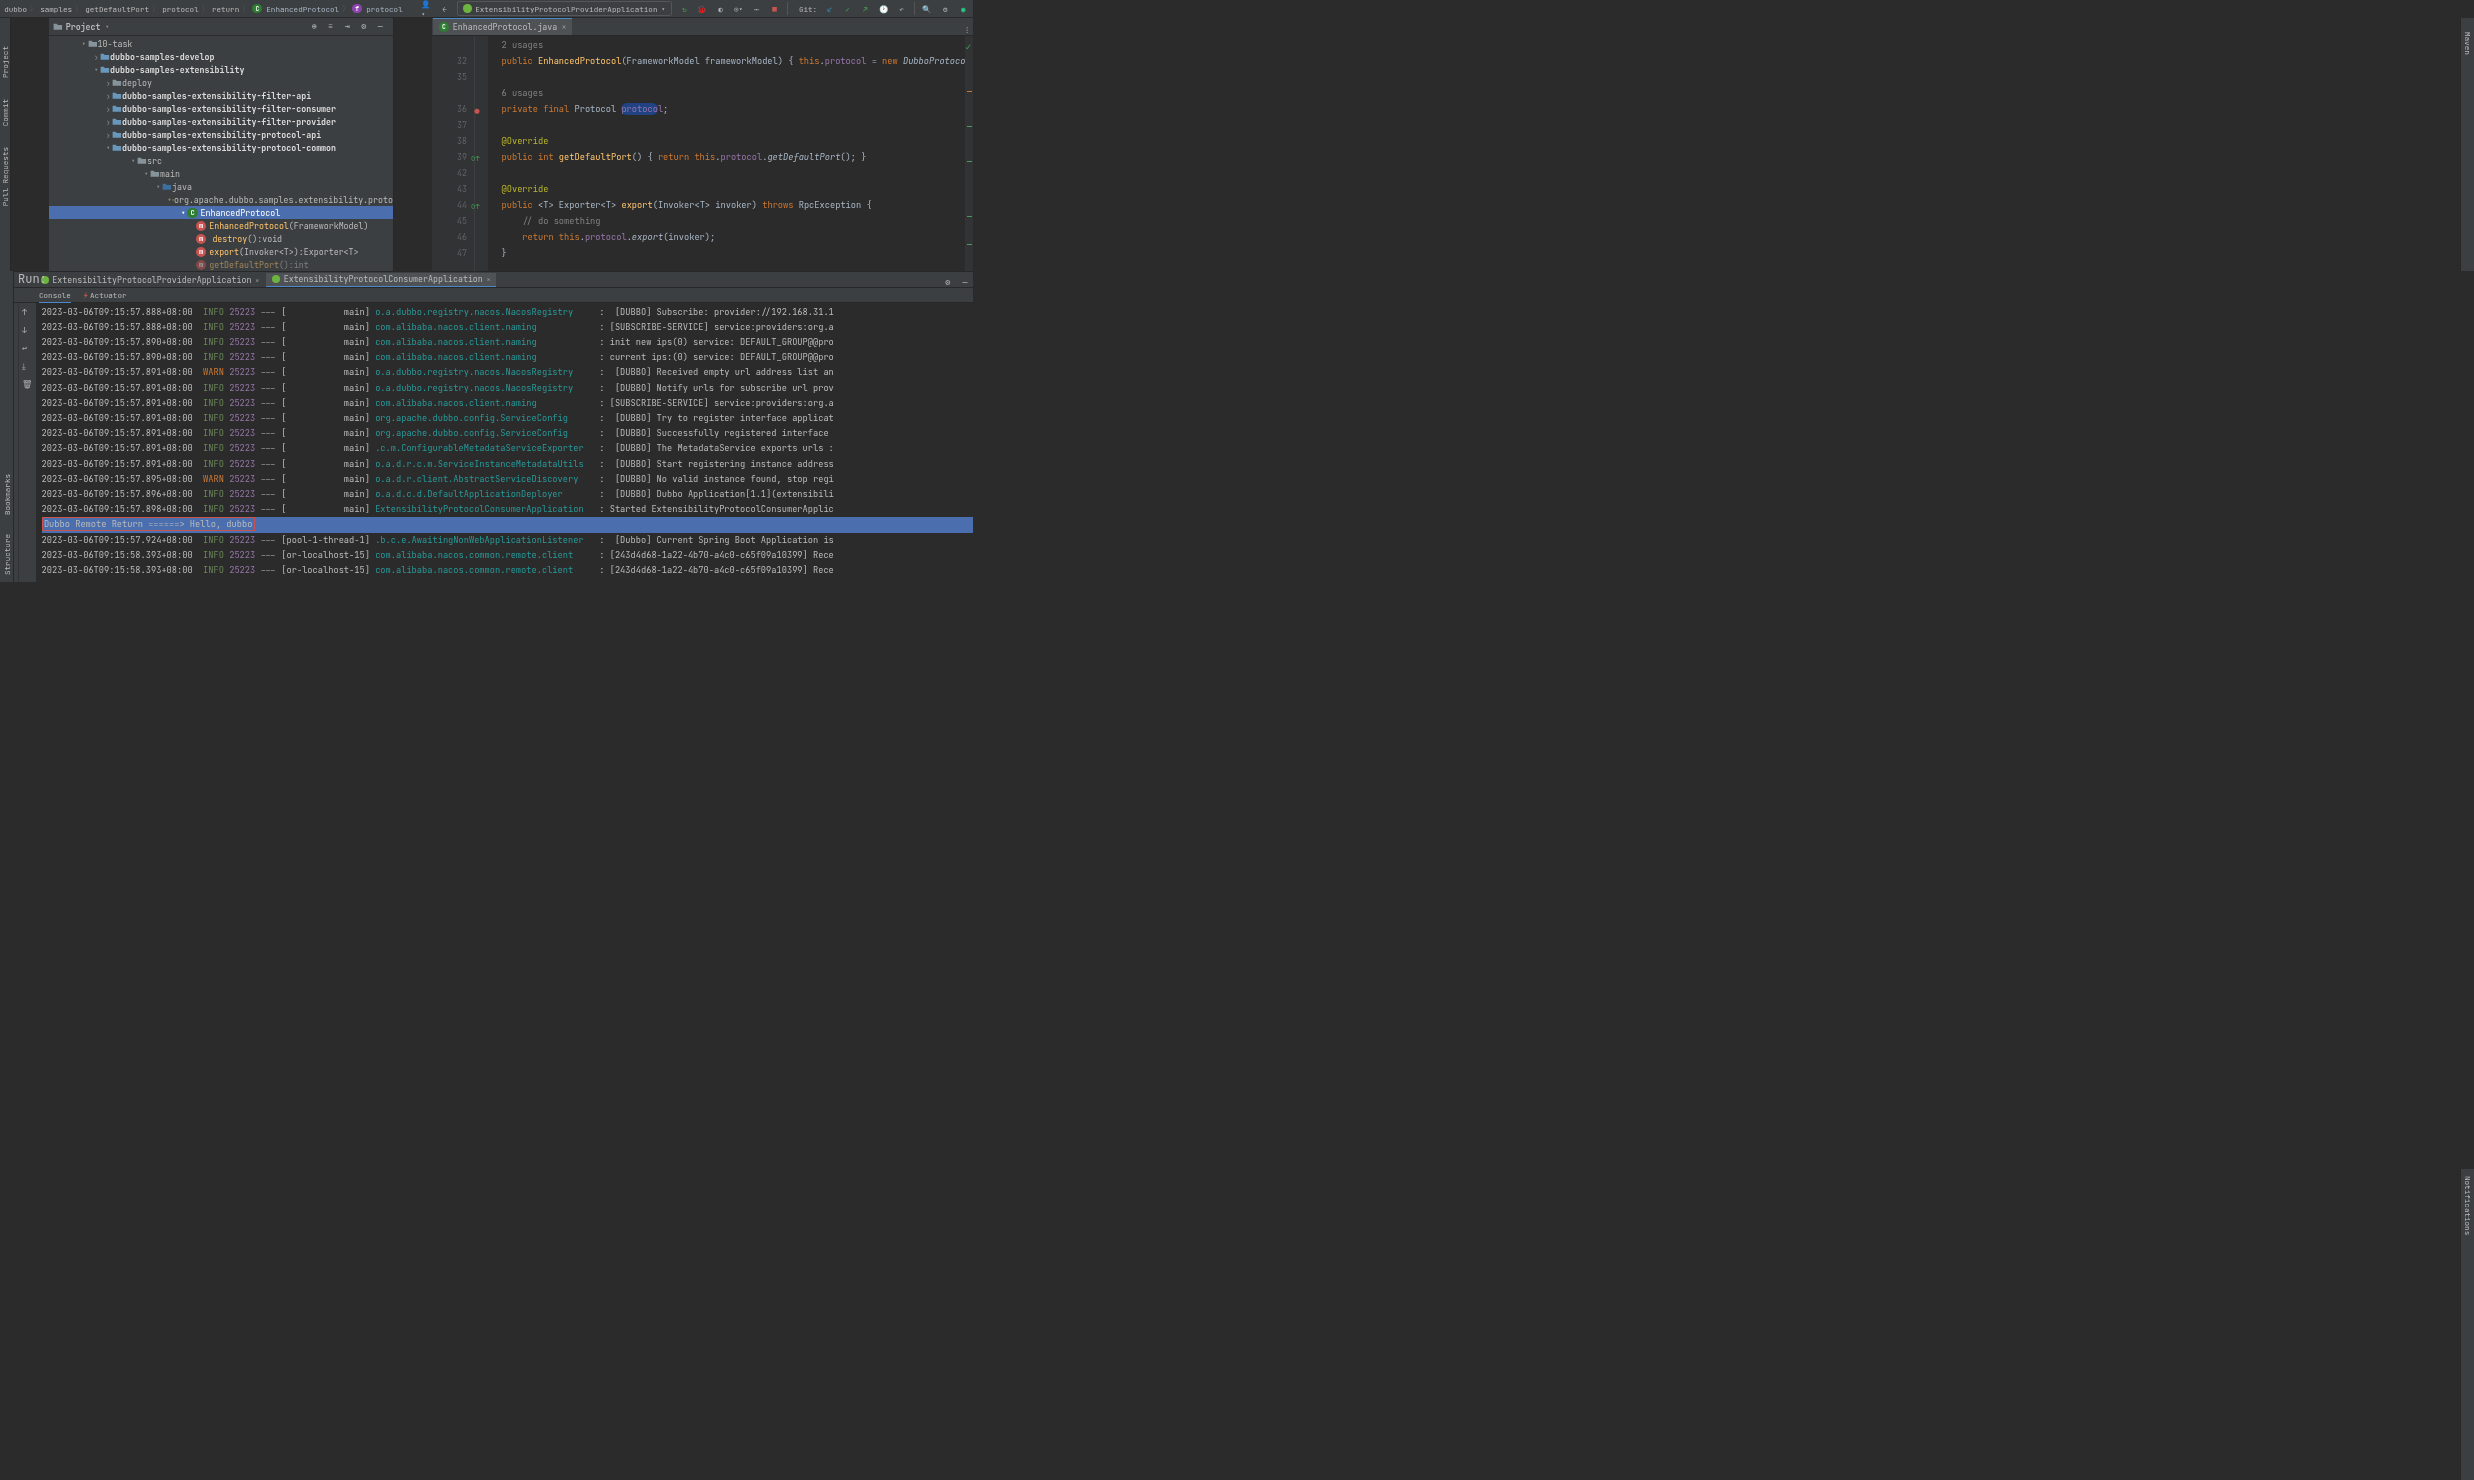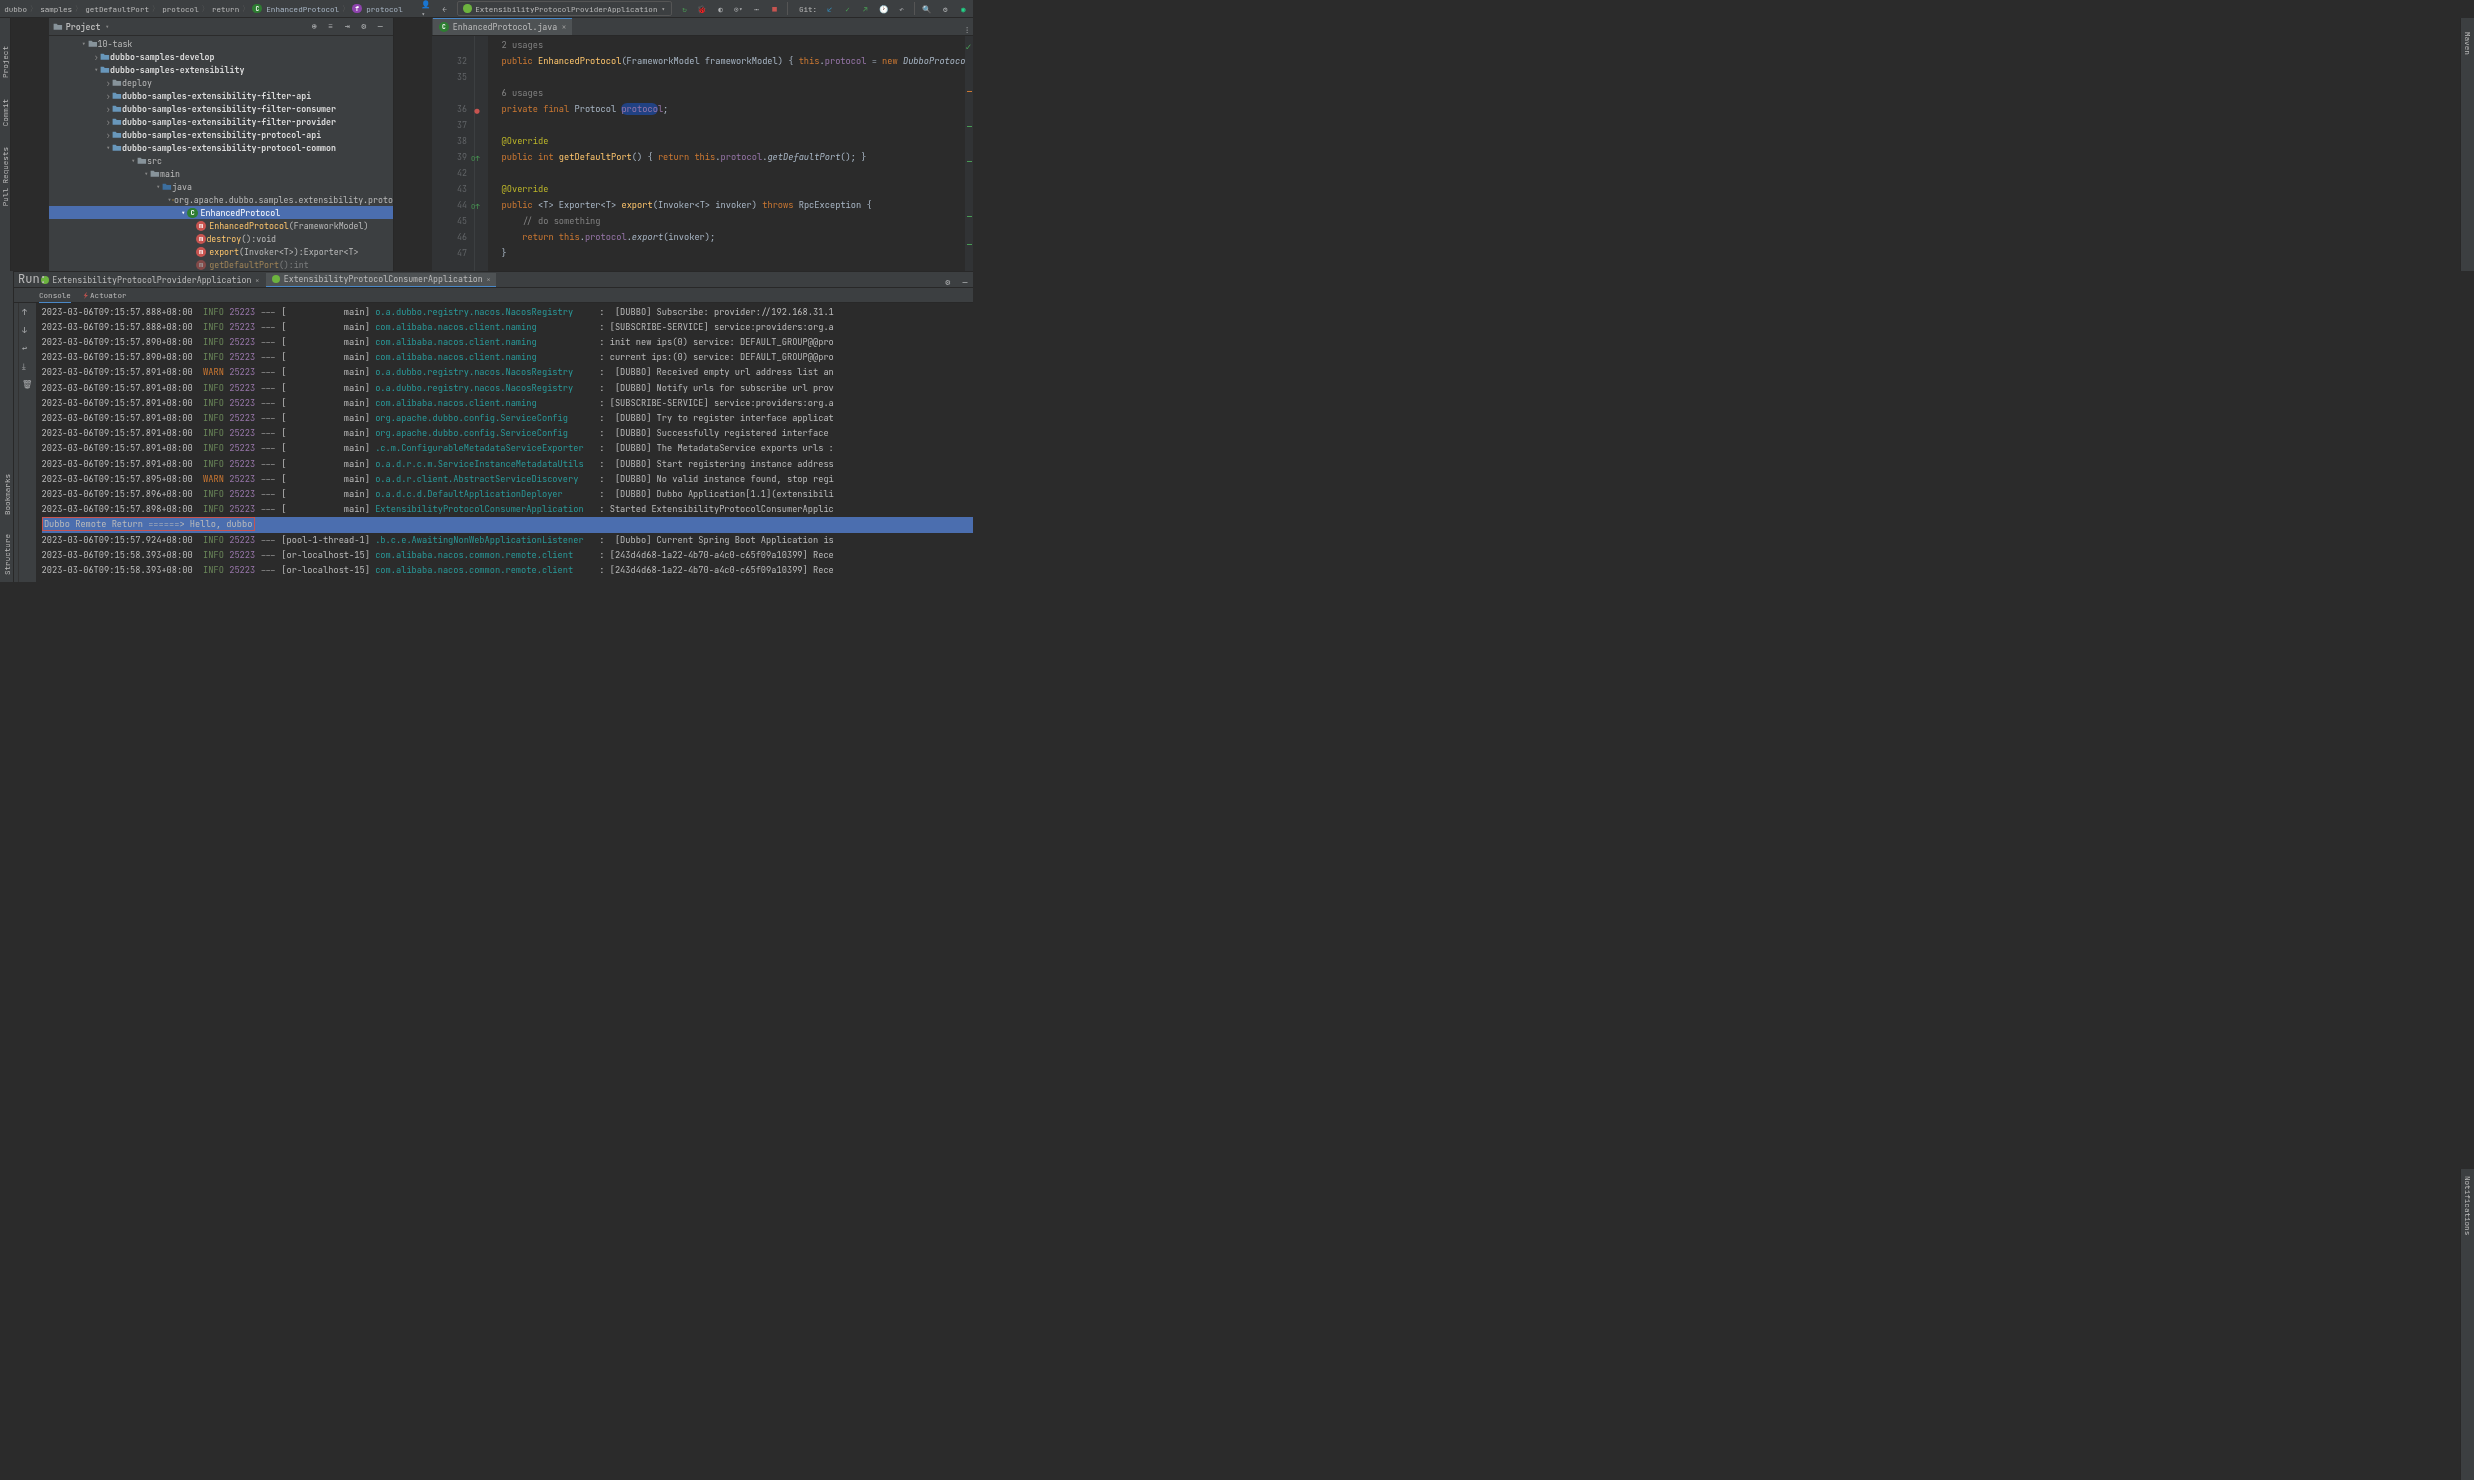--- a/index.html
+++ b/index.html
@@ -326,21 +326,21 @@
           <span class="arrow" style="color:#fff;">▾</span>
           <span class="c-badge">C</span>
           <span class="label" style="margin-left:2.8px;">EnhancedProtocol</span>
         </div>
       <div class="tree-row" style="padding-left:147px;">
           <span class="m-badge">m</span>
           <span style="margin-left:2.8px;"><span class="method-label">EnhancedProtocol</span><span class="method-paren">(FrameworkModel)</span></span>
         </div>
       <div class="tree-row" style="padding-left:147px;">
           <span class="m-badge">m</span>
-          <span style="margin-left:0;text-align:center;"><span class="method-label">destroy</span><span class="method-paren">():void</span></span>
+          <span style="margin-left:6px;text-align:center;"><span class="method-label">destroy</span><span class="method-paren">():void</span></span>
         </div>
       <div class="tree-row" style="padding-left:147px;">
           <span class="m-badge">m</span>
           <span style="margin-left:2.8px;"><span class="method-label">export</span><span class="method-paren">(Invoker&lt;T&gt;):Exporter&lt;T&gt;</span></span>
         </div>
       <div class="tree-row" style="padding-left:147px; opacity:0.5;">
           <span class="m-badge">m</span>
           <span style="margin-left:2.8px;"><span class="method-label">getDefaultPort</span><span class="method-paren">():int</span></span>
         </div>
     </div>

